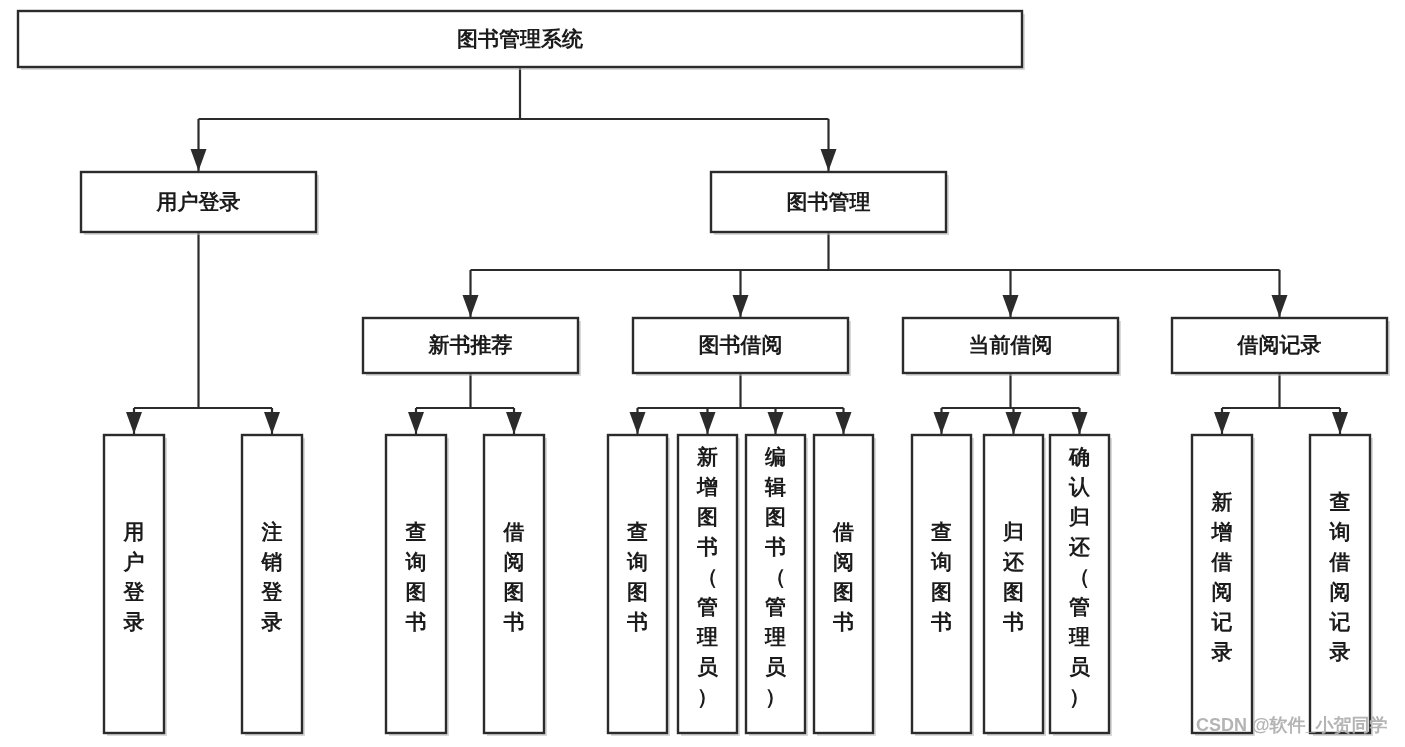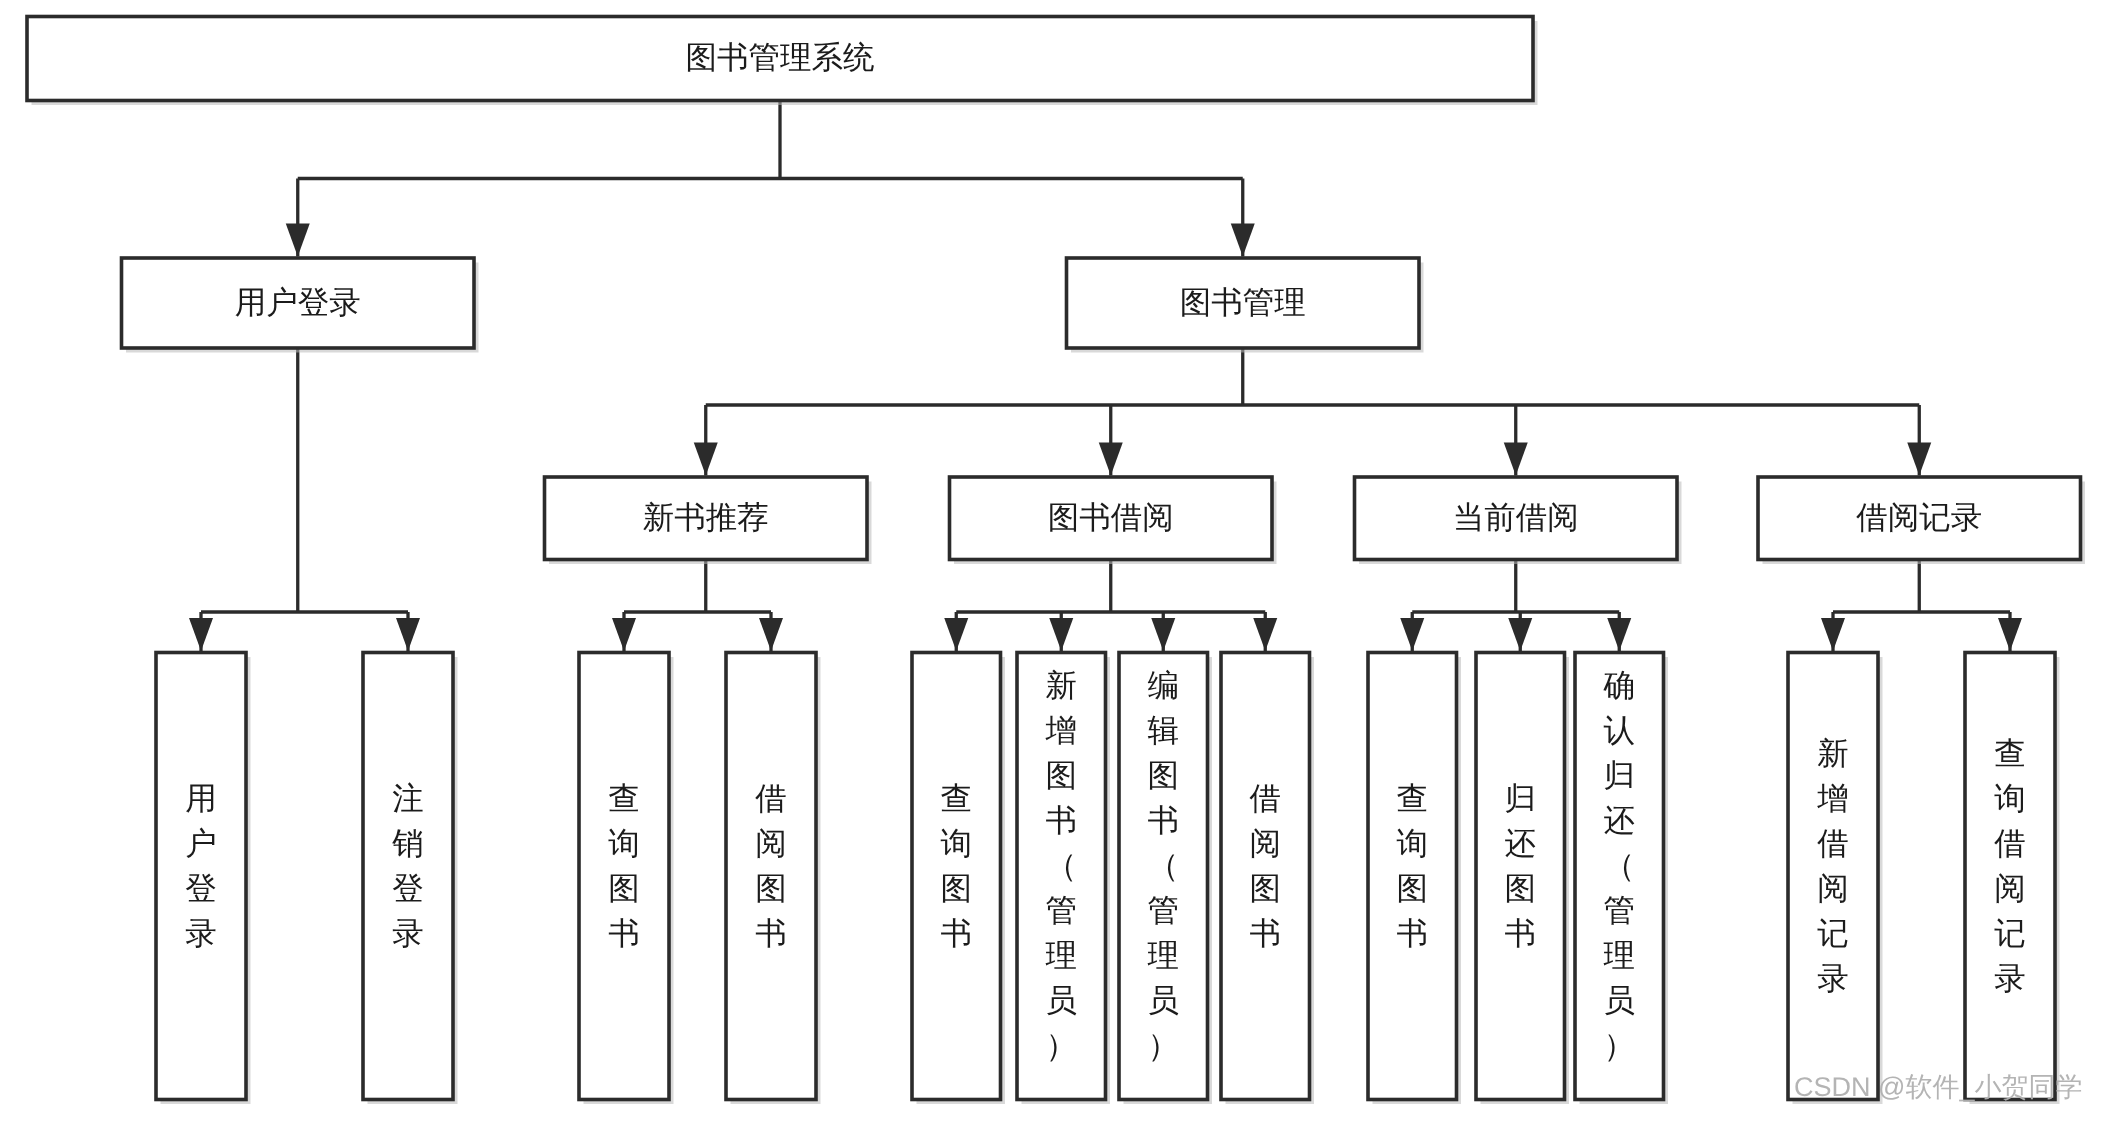--- a/index.html
+++ b/index.html
@@ -14,20 +14,21 @@
     font-family: "Liberation Sans", "DejaVu Sans", sans-serif;
     overflow: hidden;
     position: relative;
   }
   #diagram-root {
     position: absolute;
     left: 0;
     top: 0;
     width: 1405px;
     height: 747px;
+    font-weight: bold;
   }
   svg.diagram-canvas {
     display: block;
     width: 1405px;
     height: 747px;
     background: #ffffff;
   }
   .node-box {
     fill: #ffffff;
     stroke: #2b2b2b;

